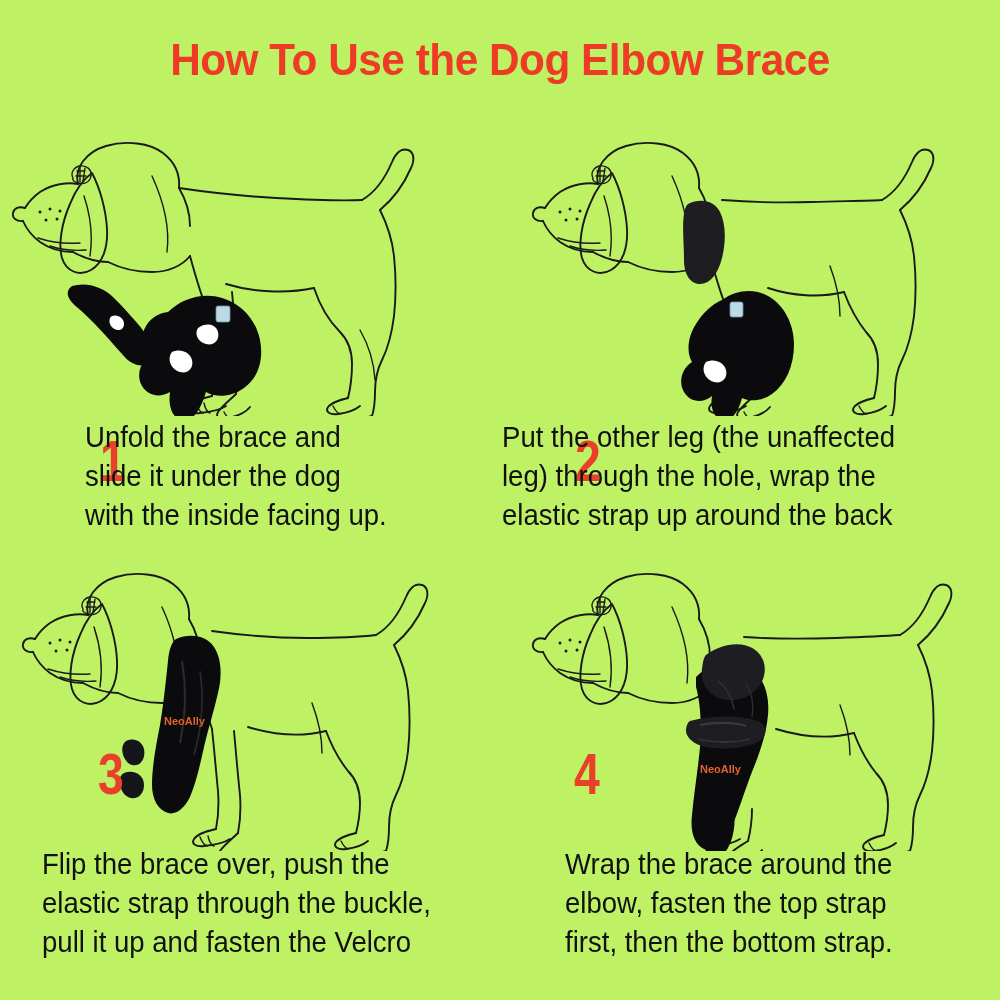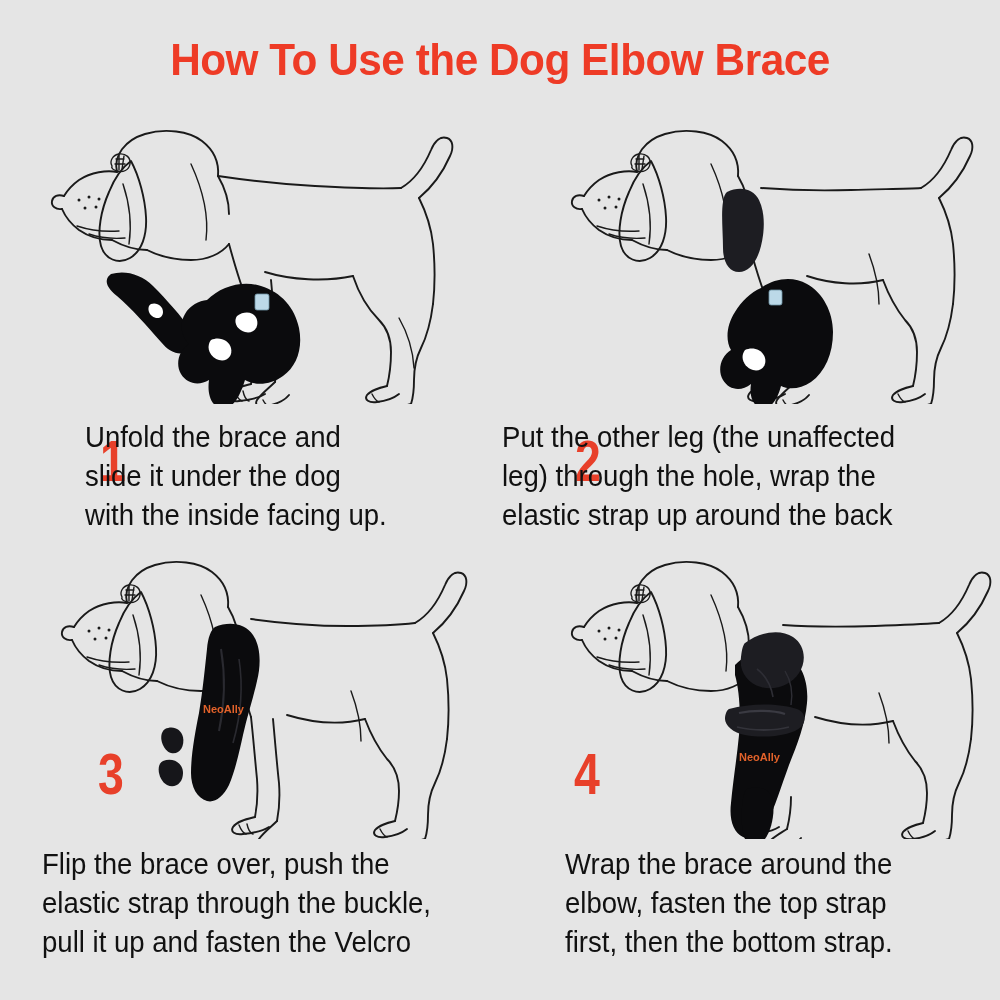--- a/index.html
+++ b/index.html
@@ -5,21 +5,21 @@
 <style>
   html, body {
     margin: 0;
     padding: 0;
     background: #ffffff;
   }
   #poster {
     position: relative;
     width: 1000px;
     height: 1000px;
-    background: #e5e5e5;
+    background: #bef264;
     overflow: hidden;
     font-family: "Liberation Sans", "DejaVu Sans", sans-serif;
   }
 
   
   #title {
     position: absolute;
     left: 0;
     top: 34px;
     width: 1000px;
@@ -42,24 +42,23 @@
     height: 470px;
   }
   #panel-1 { left: 0;   top: 100px; }
   #panel-2 { left: 500px; top: 100px; }
   #panel-3 { left: 0;   top: 535px; }
   #panel-4 { left: 500px; top: 535px; }
 
   .figure {
     position: absolute;
     left: 0;
-    top: 4px;
+    top: 16px;
     width: 500px;
     height: 300px;
-    padding-left: 39px;
   }
   .figure svg { display: block; }
 
   
   .step-number {
     position: absolute;
     font-family: "Liberation Sans Narrow", "Liberation Sans", sans-serif;
     font-weight: bold;
     font-size: 58px;
     line-height: 58px;

